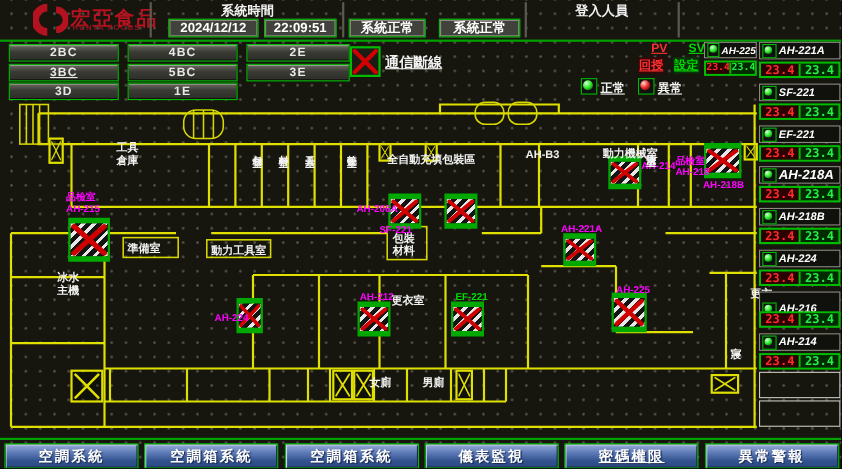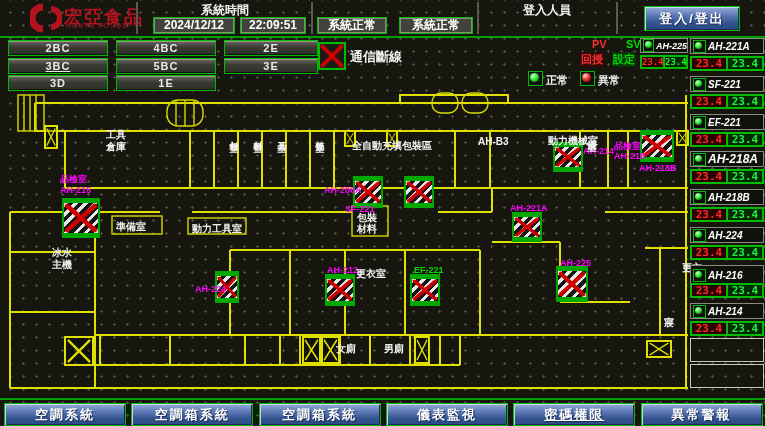--- a/index.html
+++ b/index.html
@@ -32,21 +32,21 @@
     text-shadow:1px 1px 1px #1a2a50;cursor:pointer;letter-spacing:2px;
   }
   
   .fbtn{
     position:absolute;height:14px;line-height:14px;text-align:center;
     background:linear-gradient(180deg,#6a6a62,#3a3a34 45%,#2e2e29);
     border:1px solid #00bb00;box-shadow:inset 0 1px 0 #9a9a90,inset 0 -1px 0 #111;
     color:#e8e8e8;font-size:11px;font-weight:bold;letter-spacing:1px;cursor:pointer;
   }
   
-  .lgd-text{position:absolute;font-weight:bold;white-space:nowrap;}
+  .lgd-text{position:absolute;font-weight:bold;white-space:nowrap;text-decoration:underline;}
   .ledbox{display:inline-block;width:13px;height:13px;background:#101010;border:1px solid #00bb00;vertical-align:middle;}
   .led{display:block;width:9px;height:9px;margin:1px;border-radius:50%;}
   .led.g{background:radial-gradient(circle at 35% 30%,#d8ffd8,#33ee33 45%,#006600 90%);}
   .led.r{background:radial-gradient(circle at 35% 30%,#ffd8d8,#ee3333 45%,#660000 90%);}
   .commx{position:absolute;background:#1c1c16;border:2px solid #00bb00;}
   .commx svg,.ahu svg,.fan svg{position:absolute;inset:0;width:100%;height:100%;}
   
   .ahu{
     position:absolute;box-sizing:border-box;
     border:2px solid #00a800;border-top-width:5px;border-bottom-width:5px;
@@ -96,21 +96,20 @@
 
     <div class="hlabel" style="left:140px;width:170px">系統時間</div>
     <div class="hbox" style="left:153px;top:17px;width:80px">2024/12/12</div>
     <div class="hbox" style="left:240px;top:17px;width:64px">22:09:51</div>
 
     <div class="hbox" style="left:317px;top:17px;width:68px">系統正常</div>
     <div class="hbox" style="left:399px;top:17px;width:72px">系統正常</div>
 
     <div class="hlabel" style="left:479px;width:136px">登入人員</div>
 
-    <div class="bluebtn" style="left:644px;top:6px;width:94px;height:23px;line-height:23px;font-size:13px">登入/登出</div>
   </div>
 
   <div id="floor-buttons">
       <div class="fbtn" style="left: 8px; top: 40px; width: 98px;">2BC</div>
       <div class="fbtn" style="left: 116px; top: 40px; width: 98px;">4BC</div>
       <div class="fbtn" style="left: 224px; top: 40px; width: 92px;">2E</div>
       <div class="fbtn" style="left: 8px; top: 57.5px; width: 98px; text-decoration: underline;">3BC</div>
       <div class="fbtn" style="left: 116px; top: 57.5px; width: 98px;">5BC</div>
       <div class="fbtn" style="left: 224px; top: 57.5px; width: 92px;">3E</div>
       <div class="fbtn" style="left: 8px; top: 75px; width: 98px;">3D</div>
@@ -387,21 +386,21 @@
             <span class="led g" style="width:7px;height:7px"></span>
           </span>
           <span class="untext" style="font-size: 10px;">AH-224</span>
         </div>
         <div class="uval" style="left: 690px; top: 245px; width: 74px; height: 15px;">
           <span class="pv" style="font-size: 11px; line-height: 11px;">23.4</span>
           <span class="sv" style="font-size: 11px; line-height: 11px;">23.4</span>
         </div>
       </div>
       <div class="">
-        <div class="uname" style="left: 690px; top: 265px; width: 74px; height: 20px;">
+        <div class="uname" style="left: 690px; top: 265px; width: 74px; height: 32px;">
           <span class="ledbox" style="width: 11px; height: 11px;">
             <span class="led g" style="width:7px;height:7px"></span>
           </span>
           <span class="untext" style="font-size: 10px;">AH-216</span>
         </div>
         <div class="uval" style="left: 690px; top: 283px; width: 74px; height: 15px;">
           <span class="pv" style="font-size: 11px; line-height: 11px;">23.4</span>
           <span class="sv" style="font-size: 11px; line-height: 11px;">23.4</span>
         </div>
       </div>

